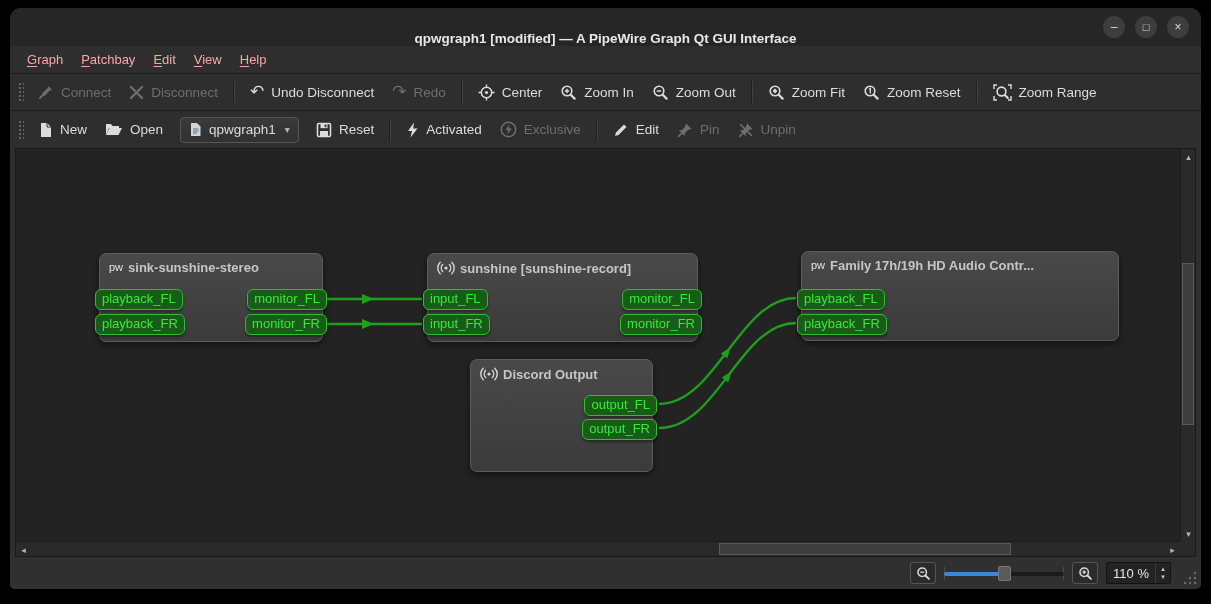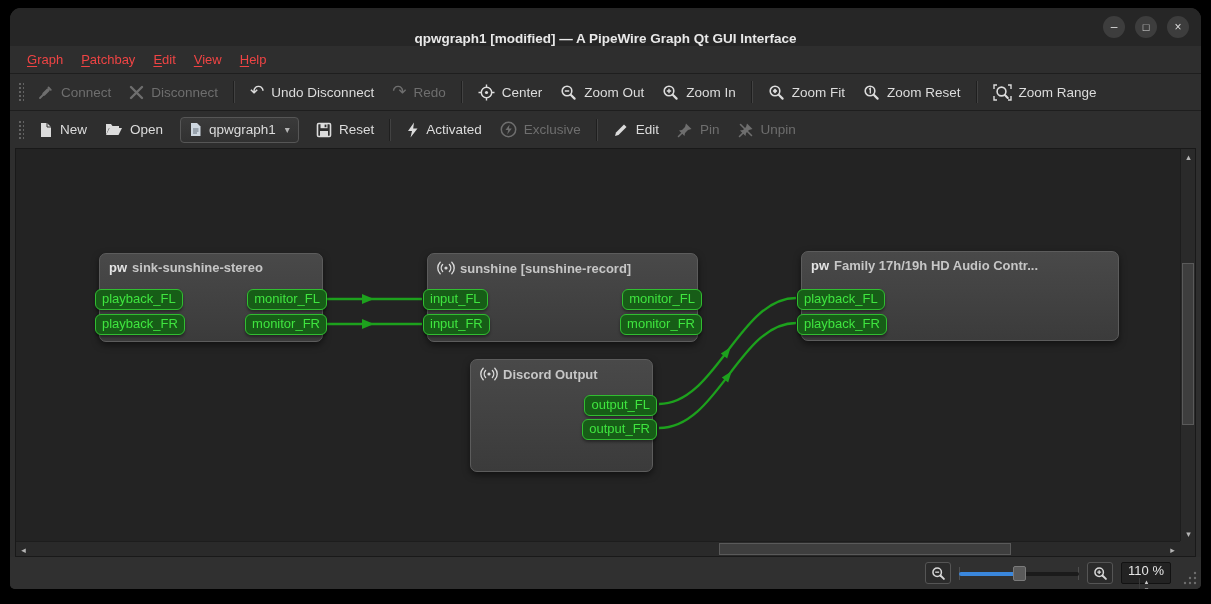--- a/index.html
+++ b/index.html
@@ -14,21 +14,21 @@
               display:flex; align-items:flex-end; justify-content:center; }
   .titlebar .title { color:#e8e8e8; font-size:13.5px; font-weight:bold; }
   .winbtns { position:absolute; right:12px; top:8px; display:flex; gap:10px; }
   .winbtn { width:22px; height:22px; border-radius:50%; background:#3d3d3d; color:#dcdcdc;
             display:flex; align-items:center; justify-content:center; font-size:12px; line-height:1; }
   .winbtn.max { font-size:11px; }
 
   
   .menubar { height:27px; background:#2e2e2e; display:flex; align-items:center;
              padding-left:8px; flex:none; }
-  .menuitem { color:#ef4444; font-size:13px; padding:4px 9px; }
+  .menuitem { color:#fca5a5; font-size:13px; padding:4px 9px; }
   .menuitem u { text-decoration:underline; text-underline-offset:2px; }
 
   
   .toolbar { height:37px; background:#2e2e2e; border-top:1px solid #1e1e1e;
              display:flex; align-items:center; flex:none; }
   .toolbar.second { height:38px; }
   .grip { width:7px; height:22px; margin:0 5px 0 7px; flex:none;
           background-image:radial-gradient(circle,#626262 1px,transparent 1.3px);
           background-size:4px 4px; background-position:1px 1px; }
   .vsep { width:2px; height:22px; margin:0 6px; flex:none;
@@ -48,21 +48,21 @@
   .viewport { position:absolute; left:0; top:0; right:15px; bottom:15px;
               background:#232323; overflow:hidden; }
   .wires { position:absolute; left:0; top:0; pointer-events:none; }
 
   .node { position:absolute; background:linear-gradient(#494949,#3b3b3b);
           border:1px solid #5c5c5c; border-radius:7px;
           box-shadow:0 3px 7px rgba(0,0,0,.5); }
   .node-head { display:flex; align-items:center; gap:5px; padding:6px 9px 0 9px; }
   .node-title { color:#c6c6c6; font-size:13px; font-weight:bold; white-space:nowrap;
                 overflow:hidden; }
-  .pwicon { color:#e4e4e4; font-size:13px; font-weight:bold; line-height:1; }
+  .pwicon { color:#e4e4e4; font-size:11px; font-weight:normal; line-height:1; }
   .port { position:absolute; height:21px; line-height:18px; padding:0 6px;
           background:#175d17; border:1.5px solid #31bd31; border-radius:6px;
           color:#3fe53f; font-size:13px; white-space:nowrap;
           box-shadow:0 2px 3px rgba(0,0,0,.4); }
   .port.in  { left:-5px; }
   .port.out { right:-5px; }
 
   
   .vscroll { position:absolute; top:0; right:0; bottom:15px; width:15px;
              background:#2a2a2a; border-left:1px solid #1d1d1d; }
@@ -81,21 +81,21 @@
              background:#2b2b2b; display:flex; align-items:center; justify-content:center; }
   .slider { position:relative; width:120px; height:18px; }
   .slider .track-l { position:absolute; left:0; top:8px; width:60px; height:4px;
                      background:#3a87dd; border-radius:2px; }
   .slider .track-r { position:absolute; left:60px; right:0; top:8px; height:4px;
                      background:#1b1b1b; border-radius:2px; }
   .slider .tick { position:absolute; top:3px; width:1px; height:13px; background:#4d4d4d; }
   .slider .handle { position:absolute; left:54px; top:2px; width:13px; height:15px;
                     background:#5a5a5a; border:1px solid #7a7a7a; border-radius:2px; }
   .spinbox { display:flex; align-items:center; height:22px; background:#232323;
-             border:1px solid #121212; border-radius:2px;flex-direction:column; }
+             border:1px solid #121212; border-radius:2px; }
   .spin-value { color:#e6e6e6; font-size:13px; padding:0 6px; min-width:44px; text-align:right; }
   .spin-steps { display:flex; flex-direction:column; justify-content:center;
                 border-left:1px solid #3a3a3a; width:15px; height:100%; }
   .spin-steps span { color:#c9c9c9; font-size:7px; line-height:8px; text-align:center; }
   .sizegrip { position:absolute; right:4px; bottom:4px; }
 </style>
 </head>
 <body>
 
 <div class="window">
@@ -162,32 +162,32 @@
         <circle cx="8.5" cy="8.5" r="1.6" fill="currentColor"></circle>
         <path d="M8.5 0.5 V3 M8.5 14 V16.5 M0.5 8.5 H3 M14 8.5 H16.5" stroke="currentColor" stroke-width="1.4"></path>
       </svg>
       <span>Center</span>
     </div>
 
     <div class="tbtn">
       <svg width="17" height="17" viewBox="0 0 17 17">
         <circle cx="7" cy="7" r="4.8" stroke="currentColor" stroke-width="1.6" fill="none"></circle>
         <path d="M10.7 10.7 L14.6 14.6" stroke="currentColor" stroke-width="2.2" stroke-linecap="round"></path>
-        <path d="M4.8 7 H9.2" stroke="currentColor" stroke-width="1.4"></path>
-      </svg>
-      <span>Zoom Out</span>
+        <path d="M7 4.8 V9.2 M4.8 7 H9.2" stroke="currentColor" stroke-width="1.4"></path>
+      </svg>
+      <span>Zoom In</span>
     </div>
 
     <div class="tbtn">
       <svg width="17" height="17" viewBox="0 0 17 17">
         <circle cx="7" cy="7" r="4.8" stroke="currentColor" stroke-width="1.6" fill="none"></circle>
         <path d="M10.7 10.7 L14.6 14.6" stroke="currentColor" stroke-width="2.2" stroke-linecap="round"></path>
-        <path d="M7 4.8 V9.2 M4.8 7 H9.2" stroke="currentColor" stroke-width="1.4"></path>
-      </svg>
-      <span>Zoom In</span>
+        <path d="M4.8 7 H9.2" stroke="currentColor" stroke-width="1.4"></path>
+      </svg>
+      <span>Zoom Out</span>
     </div>
 
     <div class="vsep"></div>
 
     <div class="tbtn">
       <svg width="17" height="17" viewBox="0 0 17 17">
         <circle cx="7" cy="7" r="4.8" stroke="currentColor" stroke-width="1.6" fill="none"></circle>
         <path d="M10.7 10.7 L14.6 14.6" stroke="currentColor" stroke-width="2.2" stroke-linecap="round"></path>
         <path d="M7 4.6 L9.4 7 L7 9.4 L4.6 7 Z" fill="currentColor"></path>
       </svg>

